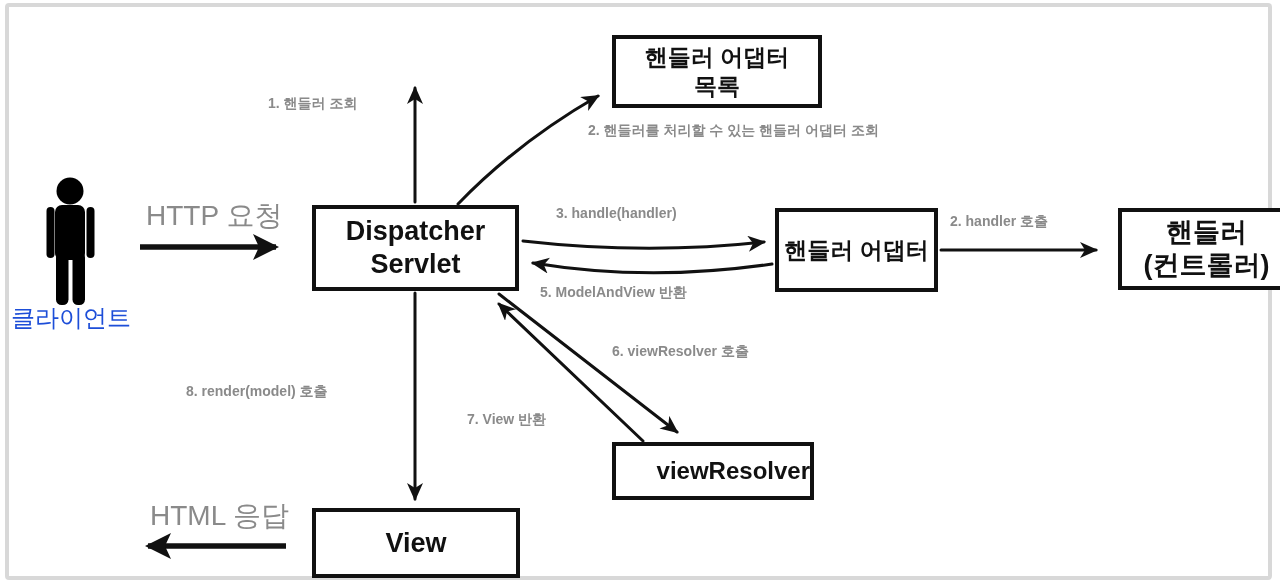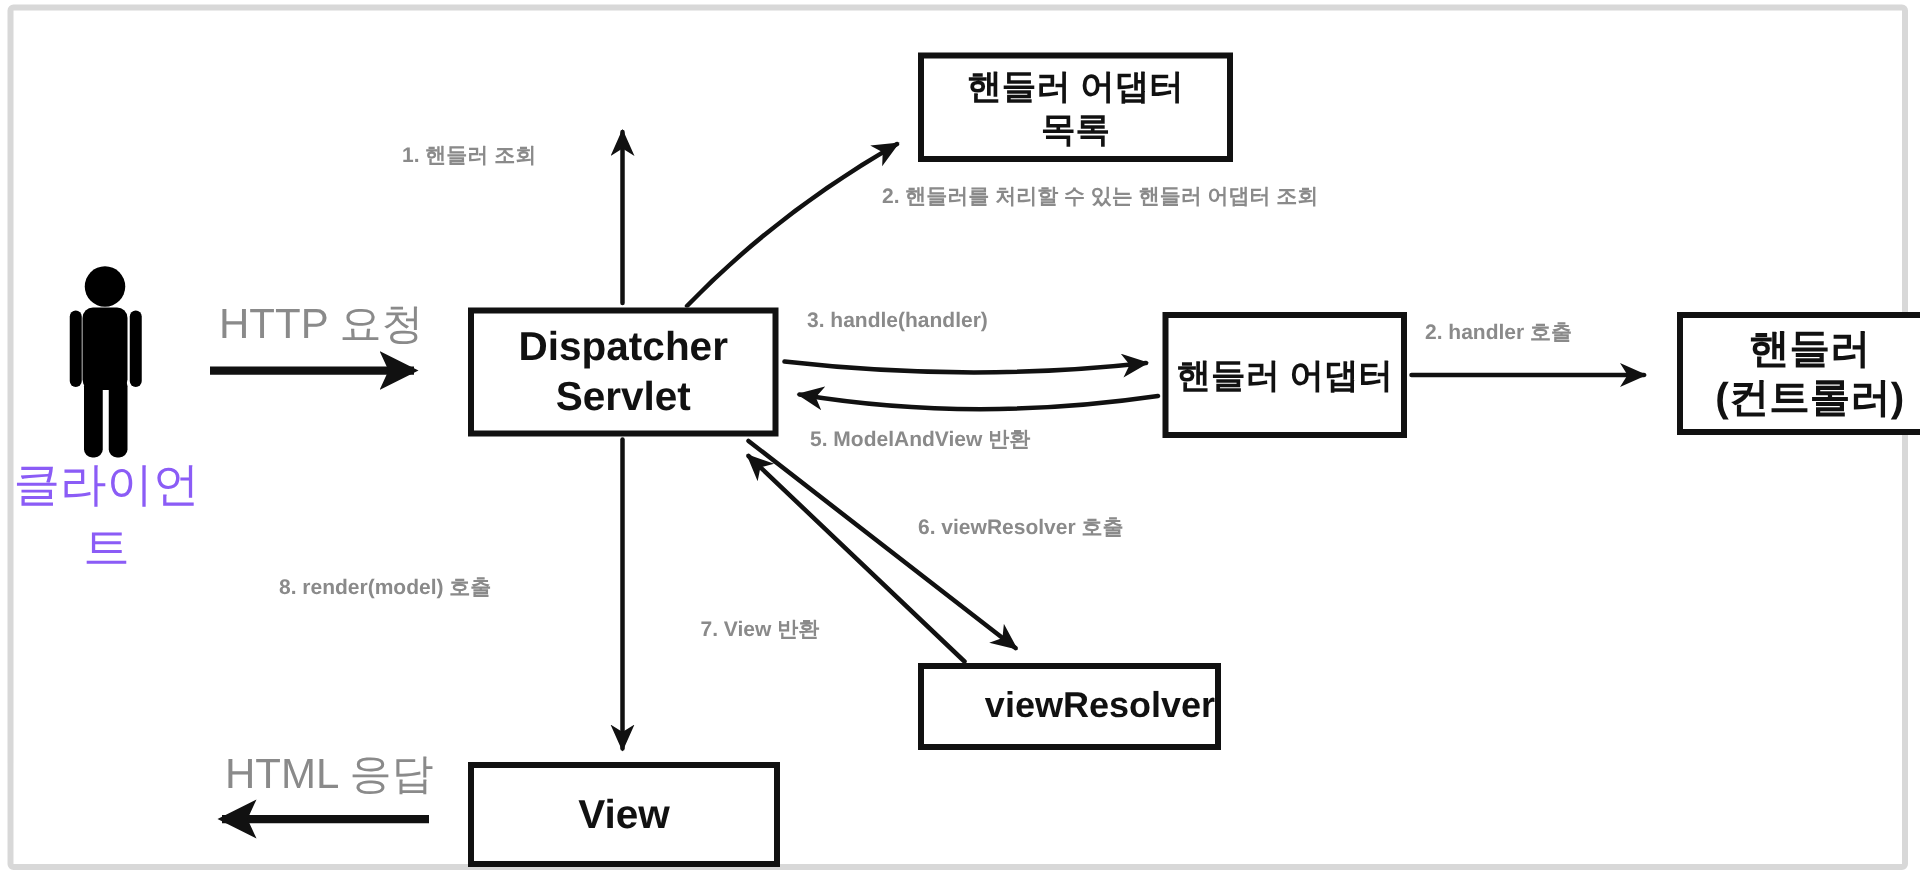--- a/index.html
+++ b/index.html
@@ -13,21 +13,21 @@
   }
   .arrows{position:absolute;left:0;top:0;width:1280px;height:587px;}
   .box{
     position:absolute;box-sizing:border-box;border:4px solid #111;background:#fff;
     display:flex;flex-direction:column;align-items:center;justify-content:center;
     font-weight:700;color:#111;text-align:center;line-height:1.22;
   }
   .slabel{position:absolute;font-weight:700;font-size:14px;color:#8a8a8a;white-space:nowrap;}
   .flabel{position:absolute;font-weight:400;font-size:28px;color:#8a8a8a;white-space:nowrap;}
   .client-label{position:absolute;left:8px;top:302px;width:126px;text-align:center;
-    font-weight:400;font-size:31px;color:#8b5cf6;}
+    font-weight:400;font-size:24px;color:#1d4ed8;}
 </style>
 </head>
 <body>
 
 <div class="stage">
 
   <div class="frame"></div>
 
   <svg class="arrows" viewBox="0 0 1280 587">
     <defs>
@@ -88,21 +88,21 @@
   <div class="box" style="left:612px;top:442px;width:202px;height:58px;font-size:24px;align-items:flex-end;">
     <span>viewResolver</span>
   </div>
 
   <div class="box" style="left:312px;top:508px;width:208px;height:70px;font-size:27px;text-align:right;">
     <span>View</span>
   </div>
 
   <div class="slabel" style="left:268px;top:95px;">1. 핸들러 조회</div>
   <div class="slabel" style="left:588px;top:122px;">2. 핸들러를 처리할 수 있는 핸들러 어댑터 조회</div>
-  <div class="slabel" style="left:538px;top:205px;text-align:center;">3. handle(handler)</div>
+  <div class="slabel" style="left:556px;top:205px;text-align:center;">3. handle(handler)</div>
   <div class="slabel" style="left:950px;top:213px;">2. handler 호출</div>
   <div class="slabel" style="left:540px;top:284px;">5. ModelAndView 반환</div>
   <div class="slabel" style="left:612px;top:343px;">6. viewResolver 호출</div>
   <div class="slabel" style="left:467px;top:411px;">7. View 반환</div>
   <div class="slabel" style="left:186px;top:383px;">8. render(model) 호출</div>
 
   <div class="flabel" style="left:146px;top:197px;">HTTP 요청</div>
   <div class="flabel" style="left:150px;top:497px;">HTML 응답</div>
   <div class="client-label">클라이언트</div>
 

